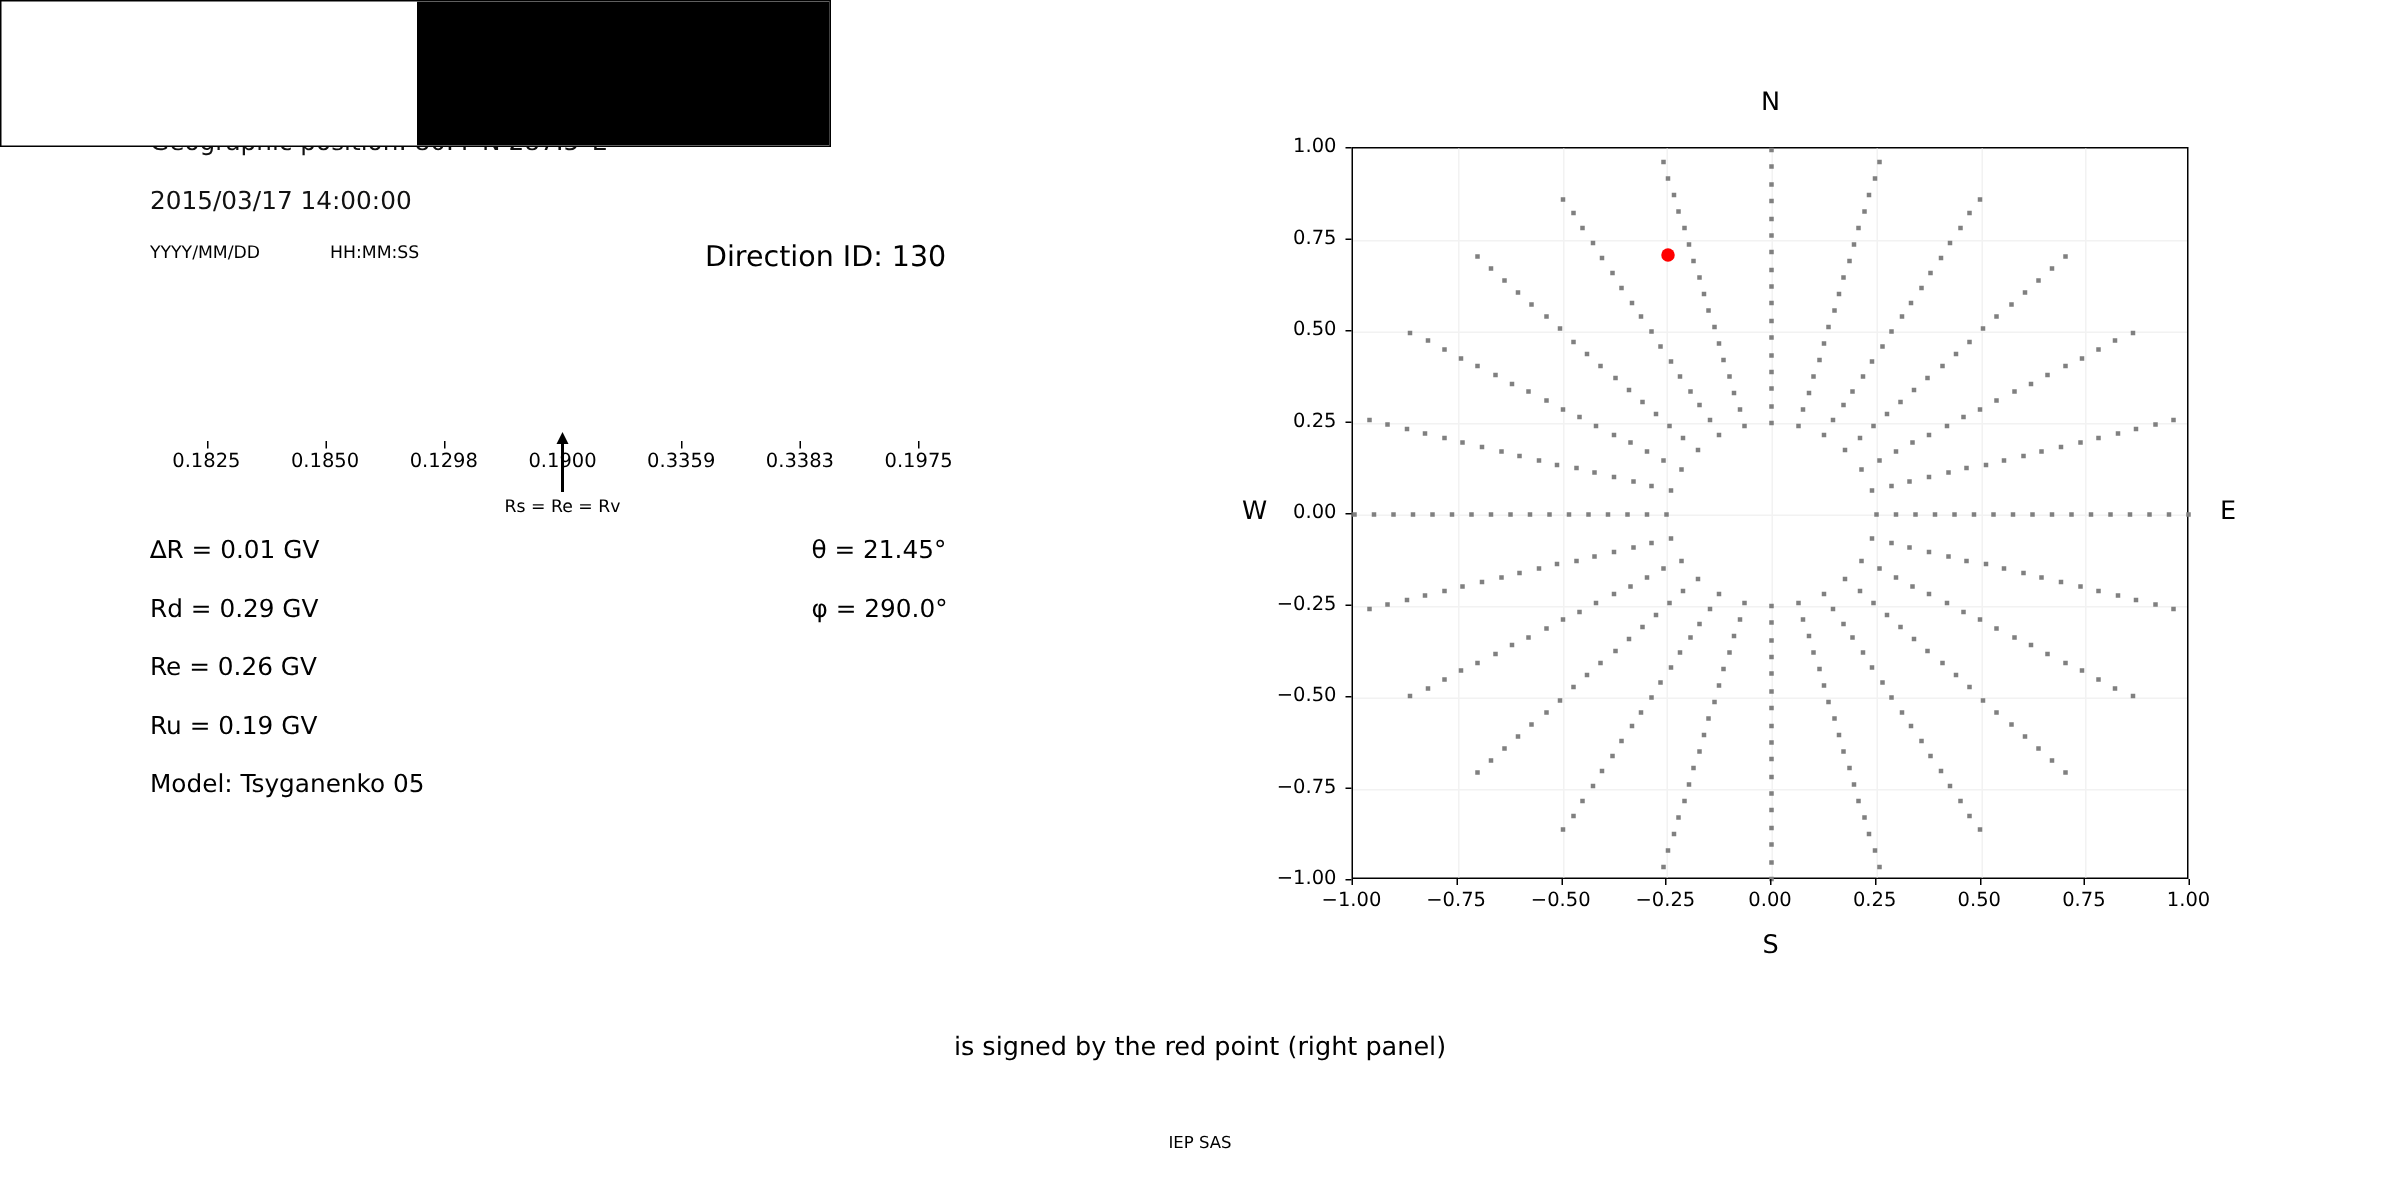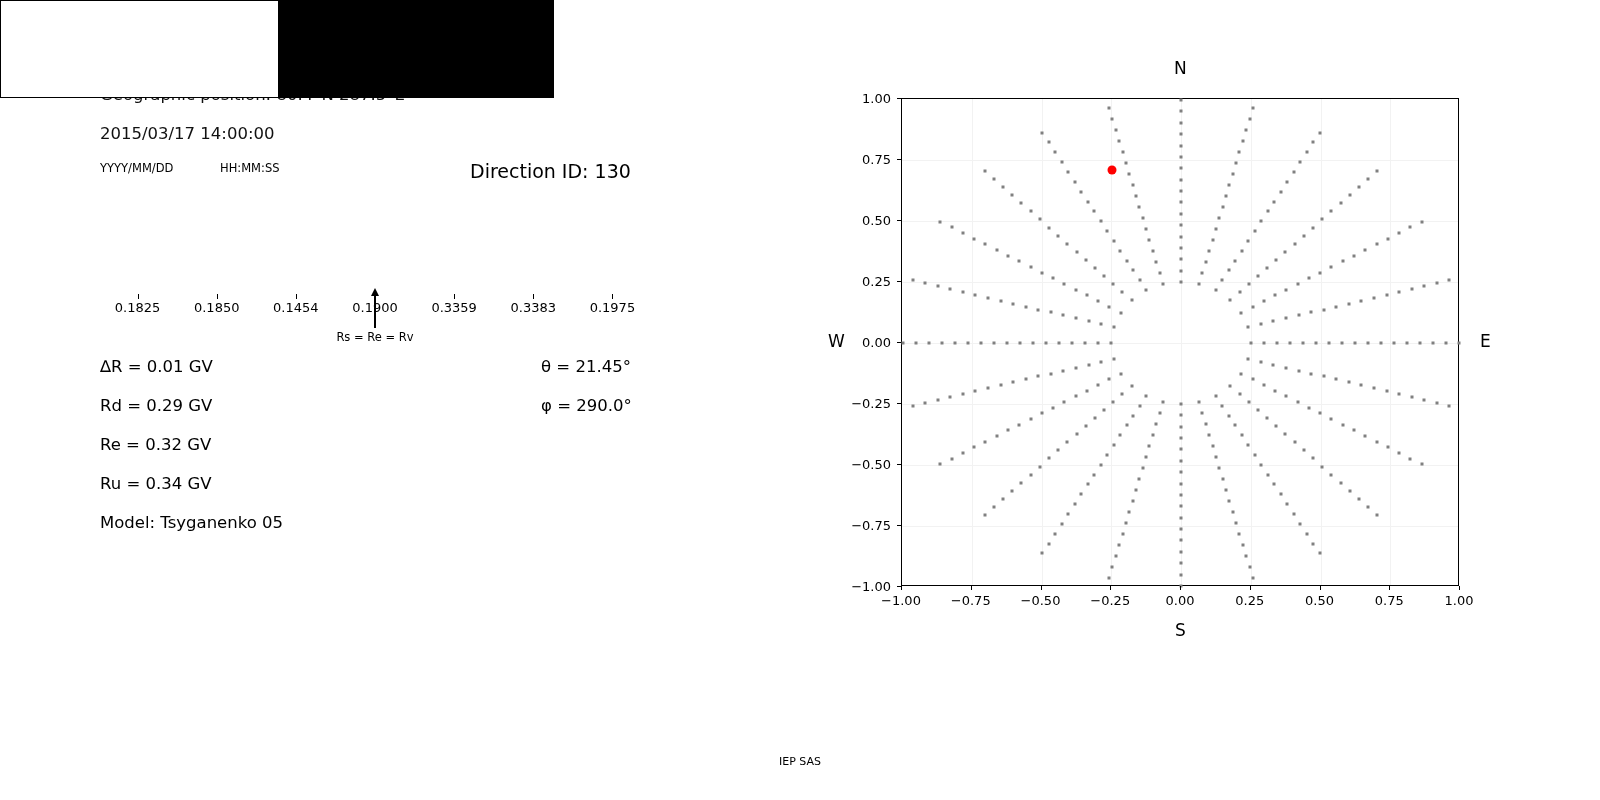--- a/index.html
+++ b/index.html
@@ -102,41 +102,41 @@
     <div id="penumbra-bar">
       <div id="penumbra-black" style="left: 277px; width: 277px; background: rgb(0, 0, 0);"></div>
     </div>
   </div>
   <div id="penumbra-axis">
       <div class="pen-tick" style="left: 137.571px;"></div>
       <div class="pen-ticklabel" style="left: 137.571px;">0.1825</div>
       <div class="pen-tick" style="left: 216.714px;"></div>
       <div class="pen-ticklabel" style="left: 216.714px;">0.1850</div>
       <div class="pen-tick" style="left: 295.857px;"></div>
-      <div class="pen-ticklabel" style="left: 295.857px;">0.1454</div>
+      <div class="pen-ticklabel" style="left: 295.857px;">0.1298</div>
       <div class="pen-tick" style="left: 375px;"></div>
       <div class="pen-ticklabel" style="left: 375px;">0.1900</div>
       <div class="pen-tick" style="left: 454.143px;"></div>
       <div class="pen-ticklabel" style="left: 454.143px;">0.3359</div>
       <div class="pen-tick" style="left: 533.286px;"></div>
       <div class="pen-ticklabel" style="left: 533.286px;">0.3383</div>
       <div class="pen-tick" style="left: 612.429px;"></div>
       <div class="pen-ticklabel" style="left: 612.429px;">0.1975</div>
     </div>
   <div id="penumbra-annotation">
       <div id="rs-arrow-head" style="left: 370.5px; top: 288px;"></div>
       <div id="rs-arrow-line" style="left: 374.35px; top: 296px; height: 32px;"></div>
       <div id="rs-arrow-label" style="left: 375px; top: 330px;">Rs = Re = Rv</div>
     </div>
 
   <div id="params-left-block">
       <div class="param param-left" style="top: 357px;">∆R = 0.01 GV</div>
       <div class="param param-left" style="top: 396px;">Rd = 0.29 GV</div>
-      <div class="param param-left" style="top: 435px;">Re = 0.32 GV</div>
-      <div class="param param-left" style="top: 474px;">Ru = 0.34 GV</div>
+      <div class="param param-left" style="top: 435px;">Re = 0.26 GV</div>
+      <div class="param param-left" style="top: 474px;">Ru = 0.19 GV</div>
       <div class="param param-left" style="top: 513px;">Model: Tsyganenko 05</div>
     </div>
   <div id="params-right-block">
       <div class="param param-right" style="top: 357px;">θ = 21.45°</div>
       <div class="param param-right" style="top: 396px;">φ = 290.0°</div>
     </div>
 </div>
 
 <div class="abs" id="right-panel">
   <div id="axes-frame">
@@ -608,14 +608,15 @@
     </div>
   <div id="compass-labels">
       <div class="compass" style="left: 1174px; top: 58px;">N</div>
       <div class="compass" style="left: 1175px; top: 620px;">S</div>
       <div class="compass" style="left: 828px; top: 331px;">W</div>
       <div class="compass" style="left: 1480px; top: 331px;">E</div>
     </div>
 </div>
 
 <div id="caption">
+  <div>is signed by the red point (right panel)</div>
 </div>
 <div id="footer">IEP SAS</div>
 
 </body></html>

